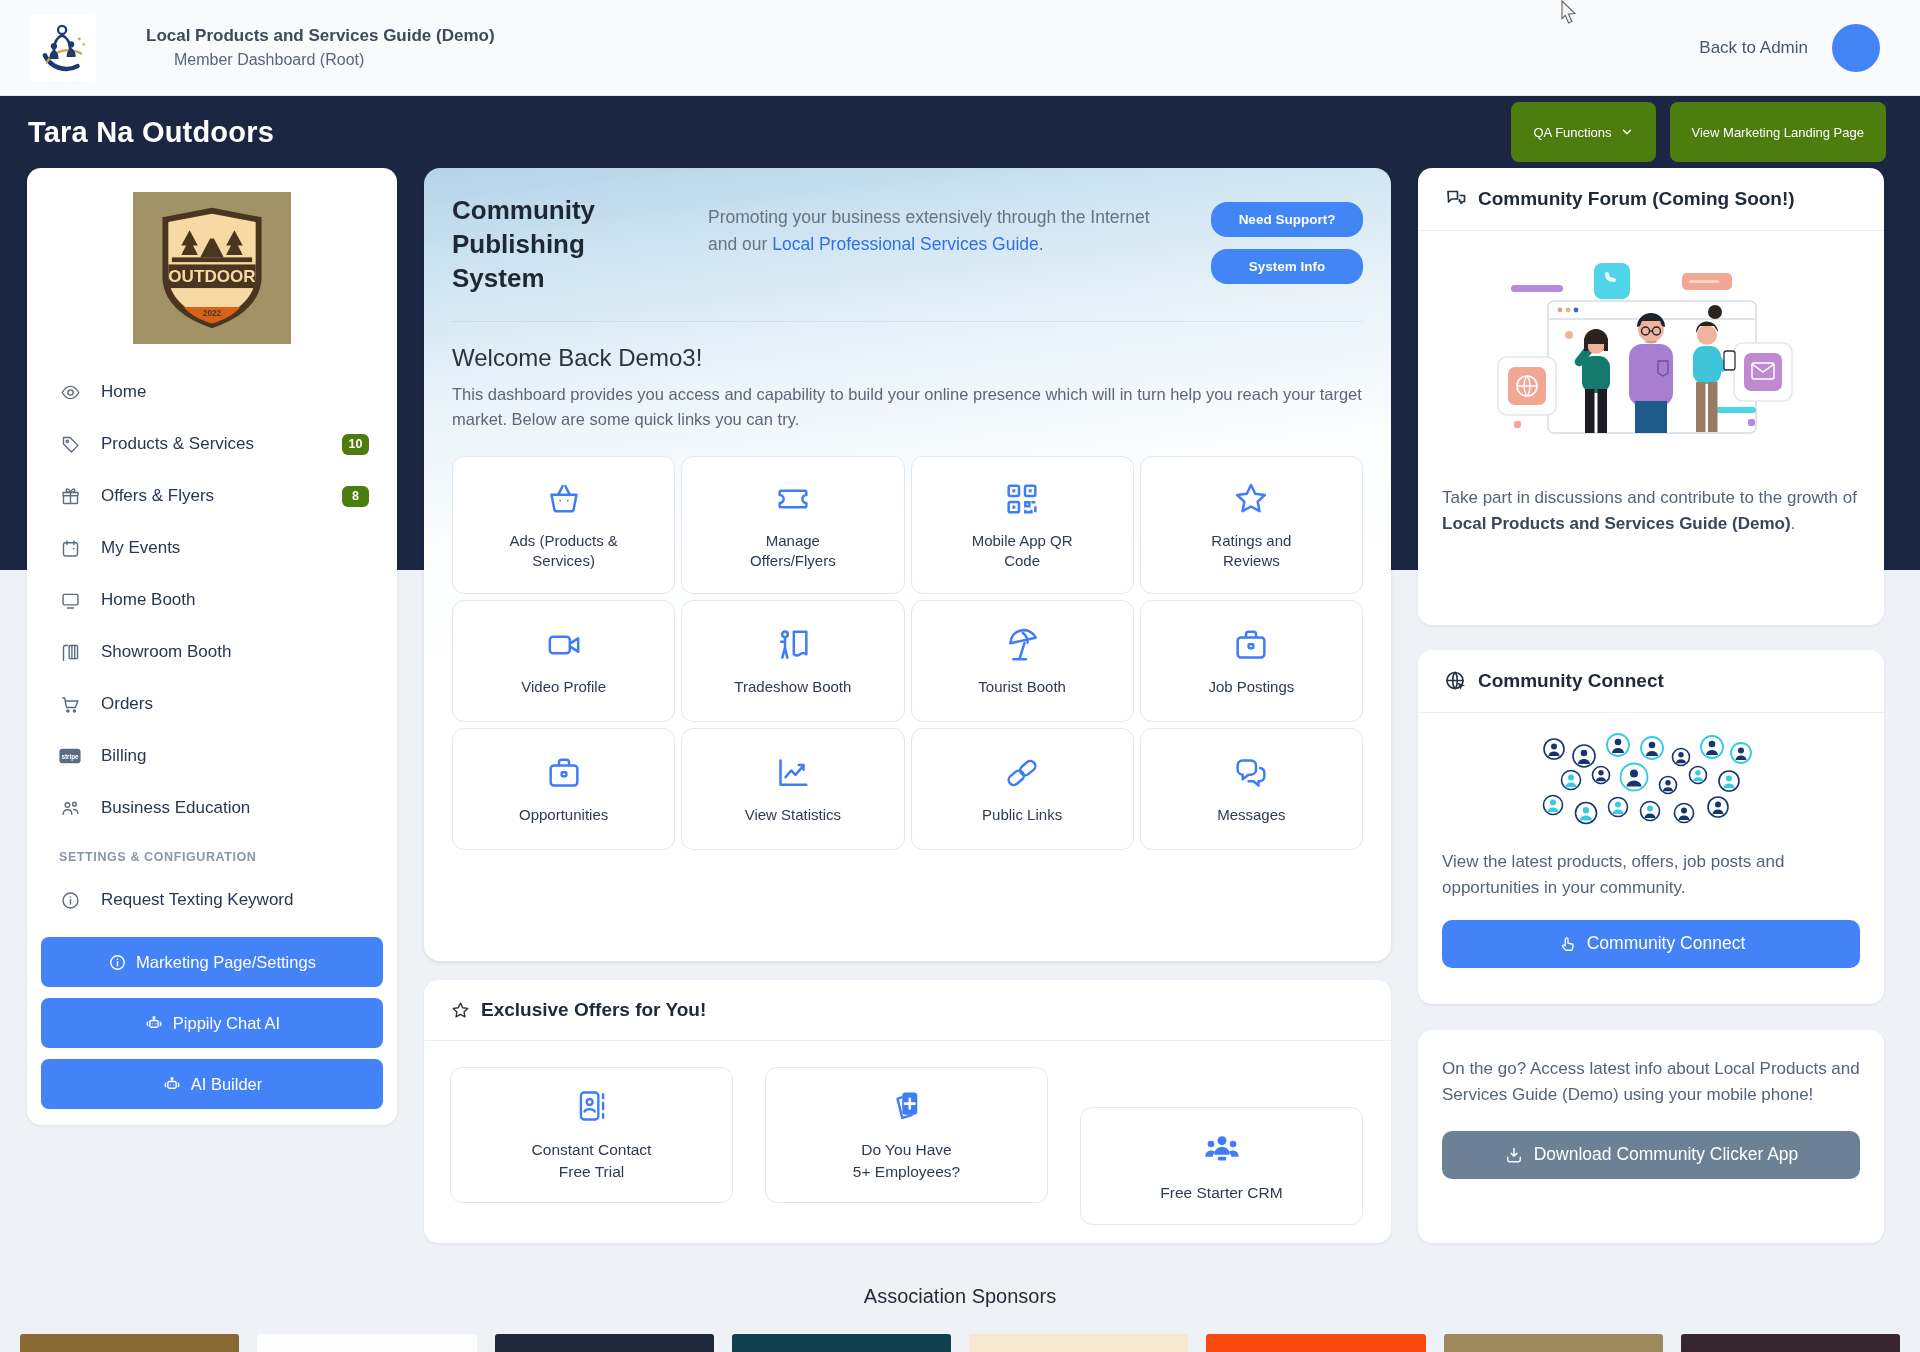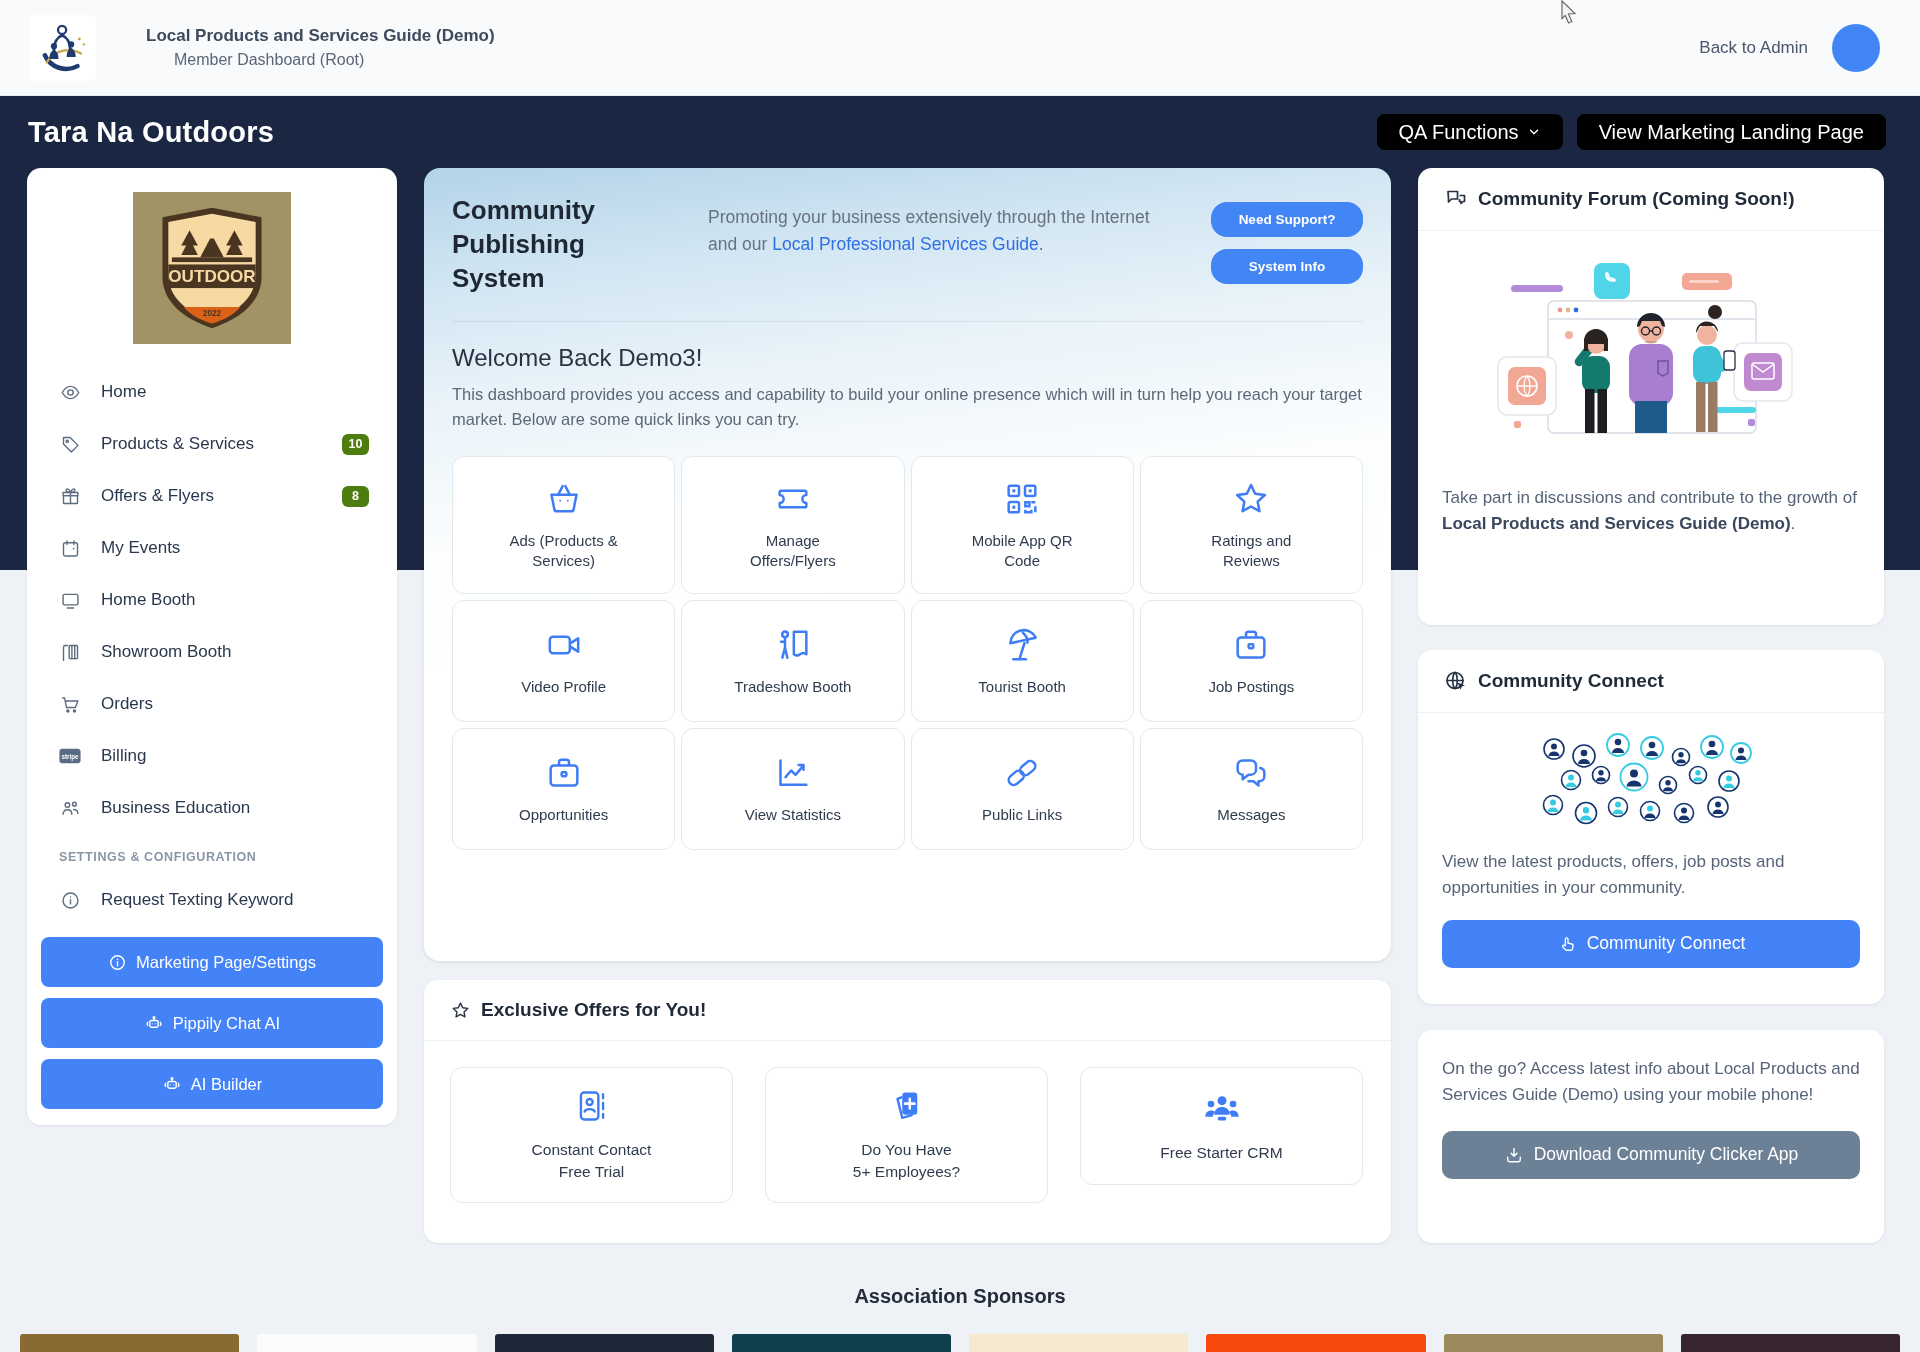--- a/index.html
+++ b/index.html
@@ -17,22 +17,22 @@
   .header-right { margin-left:auto; display:flex; align-items:center; gap:24px; }
   .back-admin { font-size:17px; color:#4a566a; cursor:pointer; }
   .avatar { width:48px; height:48px; border-radius:50%; background:#4285f4; }
 
   
   .navy-band { position:absolute; left:0; right:0; top:96px; height:474px; background:#1a2642; z-index:0; }
   .topbar { position:relative; z-index:2; height:72px; display:flex; align-items:center;
     padding:0 34px 0 28px; }
   .biz-name { color:#ffffff; font-size:29px; font-weight:700; letter-spacing:.2px; }
   .topbar-actions { margin-left:auto; display:flex; gap:14px; }
-  .btn-blue { background:#000000; color:#fff; border:none; border-radius:8px; height:36px;
-    font-size:20px; font-family:inherit; display:flex; align-items:center; justify-content:center;
+  .btn-blue { background:#4d7c0f; color:#fff; border:none; border-radius:8px; height:60px;
+    font-size:13px; font-family:inherit; display:flex; align-items:center; justify-content:center;
     gap:8px; cursor:pointer; padding:0 22px; }
   .btn-blue svg { flex:0 0 auto; }
 
   
   .content { position:relative; z-index:2; display:flex; align-items:flex-start;
     padding:0 34px 0 27px; gap:27px; }
   .card { background:#fff; border-radius:14px; box-shadow:0 1px 3px rgba(16,30,60,.08); }
 
   
   .sidebar { width:370px; padding:24px 14px 16px; flex:0 0 auto; }
@@ -68,21 +68,21 @@
   .ql-tile { border:1px solid #e3e8ef; border-radius:12px; background:#fff; cursor:pointer;
     display:flex; flex-direction:column; align-items:center; justify-content:center; gap:12px; }
   .ql-label { font-size:15px; color:#2f3b4e; text-align:center; line-height:1.35; white-space:pre-line; }
 
   .offers-card { height:263px; }
   .card-head { display:flex; align-items:center; gap:10px; padding:19px 26px;
     font-size:19px; font-weight:700; color:#1f2937; border-bottom:1px solid #edf0f4; }
   .offers-body { display:flex; gap:32px; padding:26px; align-items:flex-start; }
   .offer-tile { width:283px; border:1px solid #e3e8ef; border-radius:12px; background:#fff; cursor:pointer;
     display:flex; flex-direction:column; align-items:center; justify-content:center; gap:14px; height:136px; }
-  .offer-tile.short { height:118px; }
+  .offer-tile.short { height:118px;margin-top:40px; }
   .offer-label { font-size:15.5px; color:#2f3b4e; text-align:center; line-height:1.4; white-space:pre-line; }
 
   
   .right-col { width:466px; flex:0 0 auto; display:flex; flex-direction:column; }
   .forum-card { height:457px; margin-bottom:25px; }
   .forum-body { padding:10px 24px 24px; }
   .illus-wrap { display:flex; justify-content:center; padding:8px 0 14px; }
   .rich-text { font-size:17px; color:#56647a; line-height:1.55; }
   .rich-text b { color:#39465c; }
   .connect-card { height:354px; margin-bottom:26px; }
@@ -91,21 +91,21 @@
   .btn-connect { width:100%; height:48px; background:#4382f7; color:#fff; border:none; border-radius:10px;
     font-size:17.5px; font-family:inherit; display:flex; align-items:center; justify-content:center; gap:10px;
     cursor:pointer; margin-top:18px; }
   .mobile-card { height:213px; padding:26px 24px; }
   .btn-download { width:100%; height:48px; background:#6d8196; color:#fff; border:none; border-radius:10px;
     font-size:17.5px; font-family:inherit; display:flex; align-items:center; justify-content:center; gap:10px;
     cursor:pointer; margin-top:22px; }
 
   
   .sponsors { position:relative; z-index:2; margin-top:42px; }
-  .sponsors-title { text-align:center; font-size:20px; font-weight:700; color:#232c3a; }
+  .sponsors-title { text-align:center; font-size:20px; font-weight:400; color:#232c3a; }
   .sponsor-row { display:flex; gap:18px; padding:0 20px; margin-top:26px; }
   .sponsor-tile { flex:1; height:80px; border-radius:3px; position:relative; overflow:hidden; cursor:pointer; }
 
   
   .cursor { position:absolute; left:1558px; top:0px; z-index:50; pointer-events:none; }
 </style>
 </head>
 <body>
 
 <header class="app-header">

